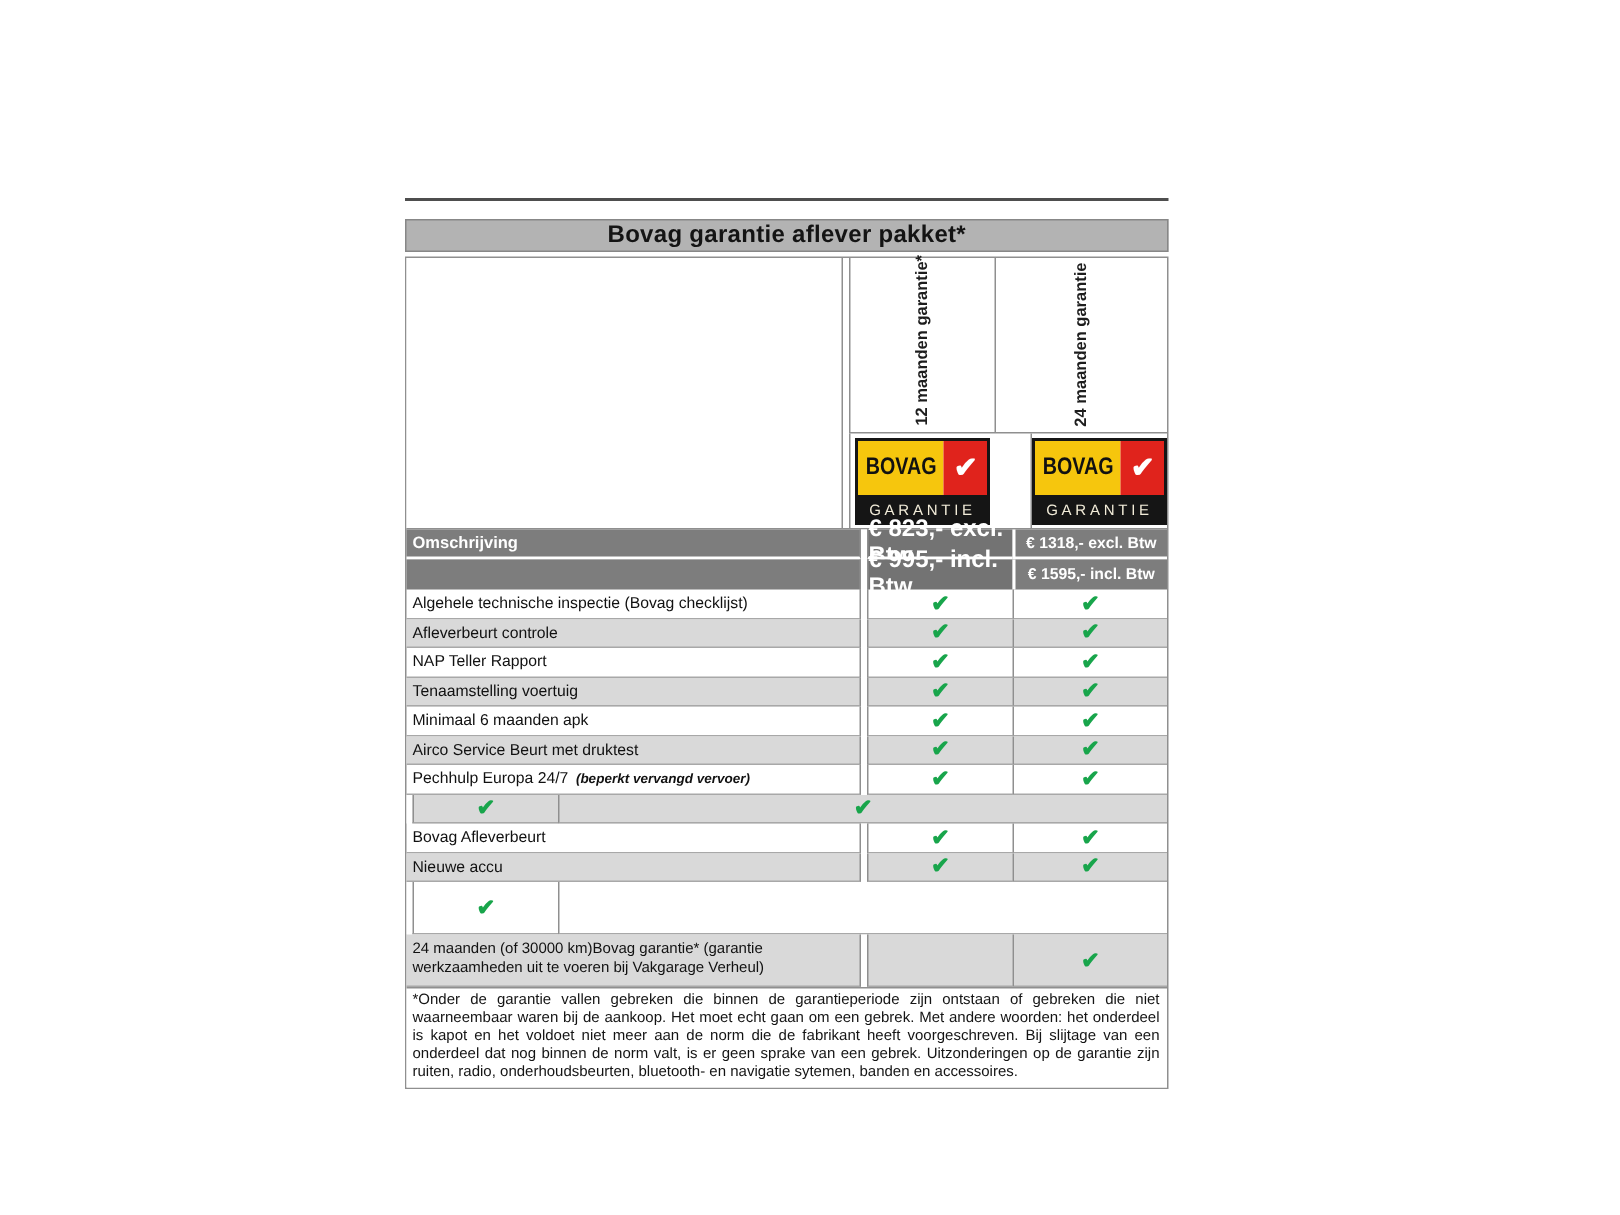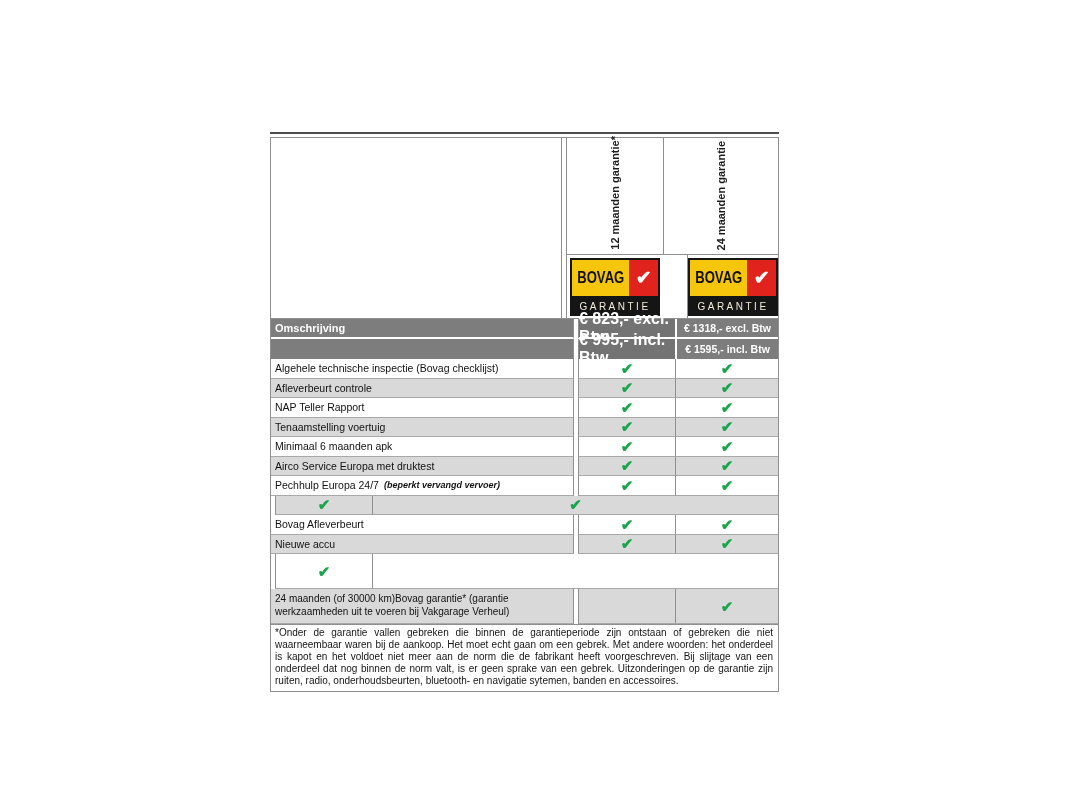--- a/index.html
+++ b/index.html
@@ -92,20 +92,23 @@
     display:flex; align-items:center; padding-left:4px; font-size:10.5px; color:#141414;
   }
 </style>
 </head>
 <body>
 
 <div class="sheet">
 
   <div class="top-rule"></div>
 
+  <div class="title-bar">
+    <span>Bovag garantie aflever pakket*</span>
+  </div>
 
   <div class="table-wrap">
 
     <div class="head">
       <div class="desc-head"></div>
       <div class="gapcol"></div>
       <div class="head-cols">
         <div class="rot-row">
           <div class="col-w1 rot-cell">
             <span class="vtext">12 maanden garantie*</span>
@@ -209,21 +212,21 @@
       <div class="gapcol"></div>
       <div class="c1">
           <span class="chk">✔</span>
         </div>
       <div class="c2">
           <span class="chk">✔</span>
         </div>
     </div>
     <div class="frow alt">
       <div class="desc-cell">
-          <span>Airco Service Europa met druktest</span>
+          <span>Airco Service Beurt met druktest</span>
         </div>
       <div class="gapcol"></div>
       <div class="c1">
           <span class="chk">✔</span>
         </div>
       <div class="c2">
           <span class="chk">✔</span>
         </div>
     </div>
     <div class="frow">

